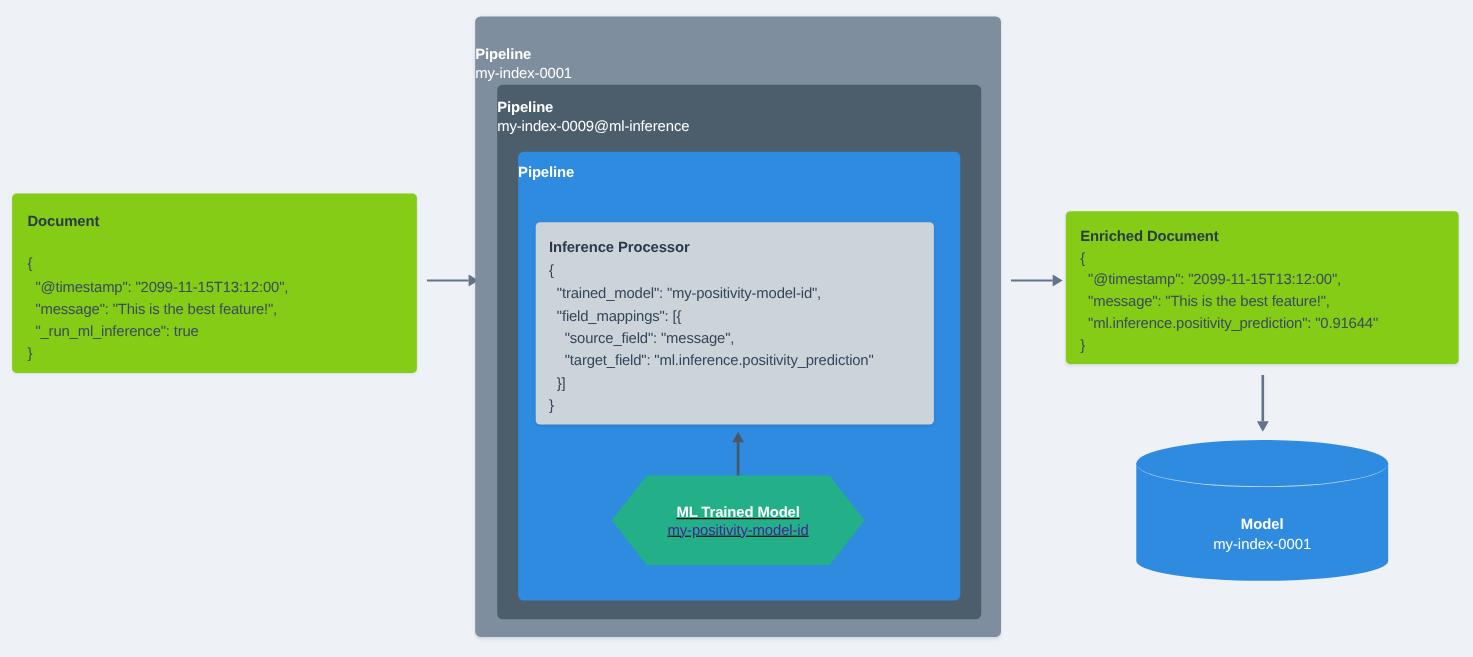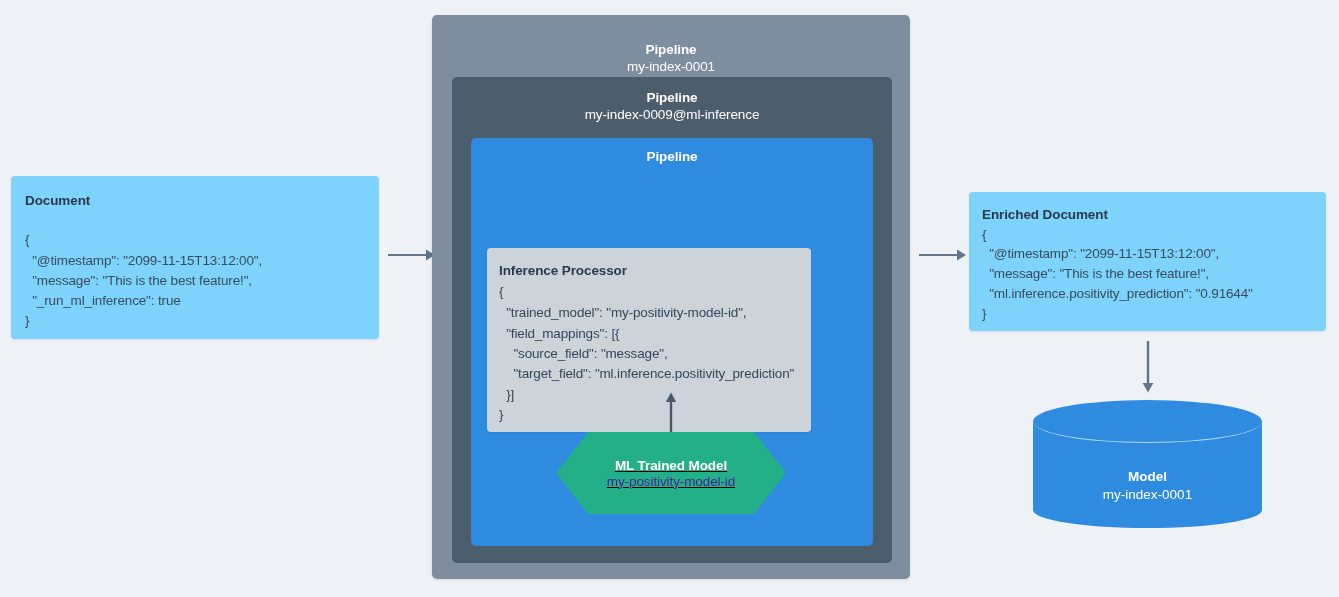--- a/index.html
+++ b/index.html
@@ -18,21 +18,21 @@
   .stage {
     position: absolute;
     inset: 0;
     width: 1339px;
     height: 597px;
   }
 
   
   .doc-card {
     position: absolute;
-    background: #7dd3fc;
+    background: #84cc16;
     border-radius: 4px;
     box-shadow: 0 1px 2px rgba(40,60,80,0.10);
     box-sizing: border-box;
     padding: 0;
   }
   .doc-title {
     font-weight: bold;
     font-size: 13.5px;
     color: #2b3a48;
     letter-spacing: -0.1px;
@@ -49,21 +49,20 @@
   .box {
     position: absolute;
     box-sizing: border-box;
     border-radius: 5px;
   }
   .box-outer { background: #7e8e9e; box-shadow: 0 1px 3px rgba(40,60,80,0.13); }
   .box-mid   { background: #4c5d6c; }
   .box-inner { background: #2e8bdf; }
 
   .box-label {
-    text-align: center;
     color: #ffffff;
     line-height: 1.28;
     user-select: none;
   }
   .box-label .lbl-type {
     display: block;
     font-weight: bold;
     font-size: 13.5px;
     letter-spacing: -0.1px;
   }
@@ -186,21 +185,21 @@
       <span class="lbl-name">my-index-0009@ml-inference</span>
     </div>
   </div>
 
   <div class="box box-inner" style="left:471px; top:138px; width:402px; height:408px;">
     <div class="box-label" style="position:absolute; left:0; right:0; top:10px;">
       <span class="lbl-type">Pipeline</span>
     </div>
   </div>
 
-  <div class="proc-panel" style="left:487px; top:202px; width:324px; height:184px;margin-top:46px;">
+  <div class="proc-panel" style="left:487px; top:202px; width:362px; height:184px;">
     <div class="proc-title" style="position:absolute; left:12px; top:15px;">Inference Processor</div>
     <div class="proc-line" style="position:absolute; left:12px; top:36px;">{</div>
     <div class="proc-line" style="position:absolute; left:12px; top:57px;">  "trained_model": "my-positivity-model-id",</div>
     <div class="proc-line" style="position:absolute; left:12px; top:78px;">  "field_mappings": [{</div>
     <div class="proc-line" style="position:absolute; left:12px; top:98px;">    "source_field": "message",</div>
     <div class="proc-line" style="position:absolute; left:12px; top:118px;">    "target_field": "ml.inference.positivity_prediction"</div>
     <div class="proc-line" style="position:absolute; left:12px; top:139px;">  }]</div>
     <div class="proc-line" style="position:absolute; left:12px; top:159px;">}</div>
   </div>
 

